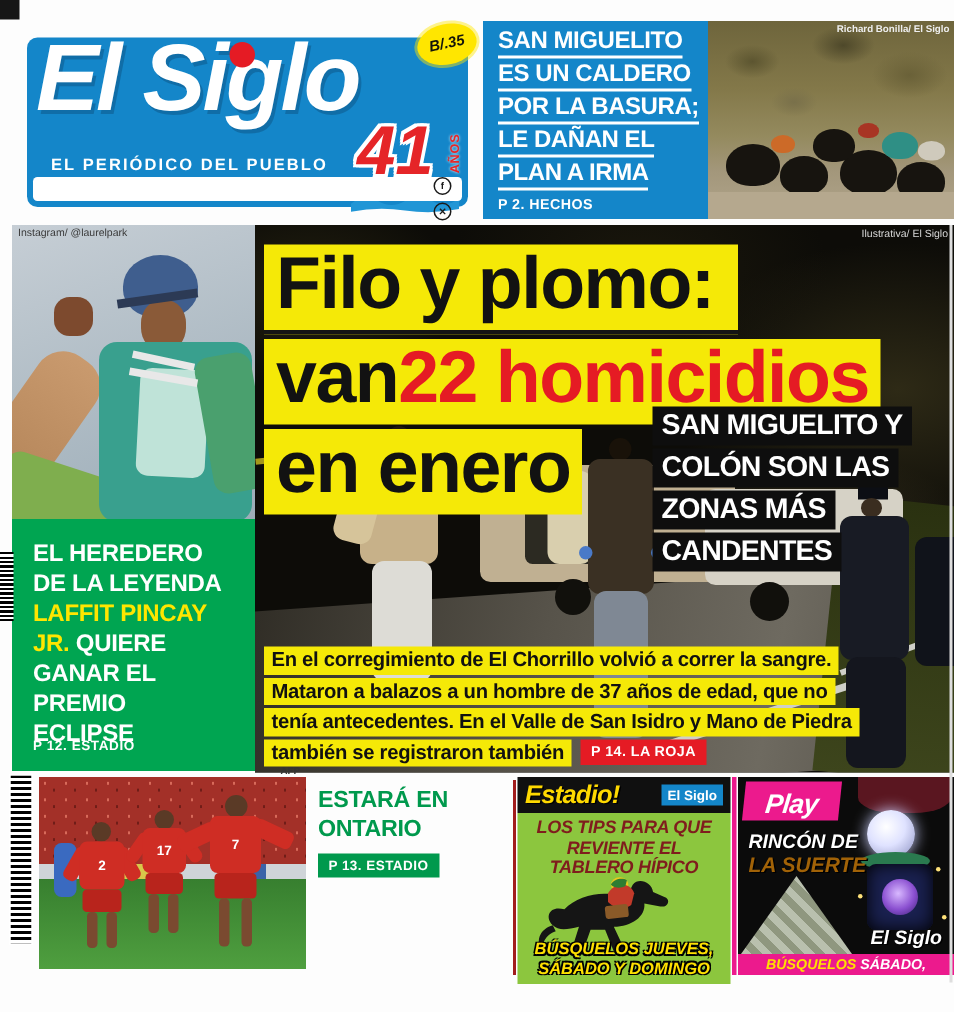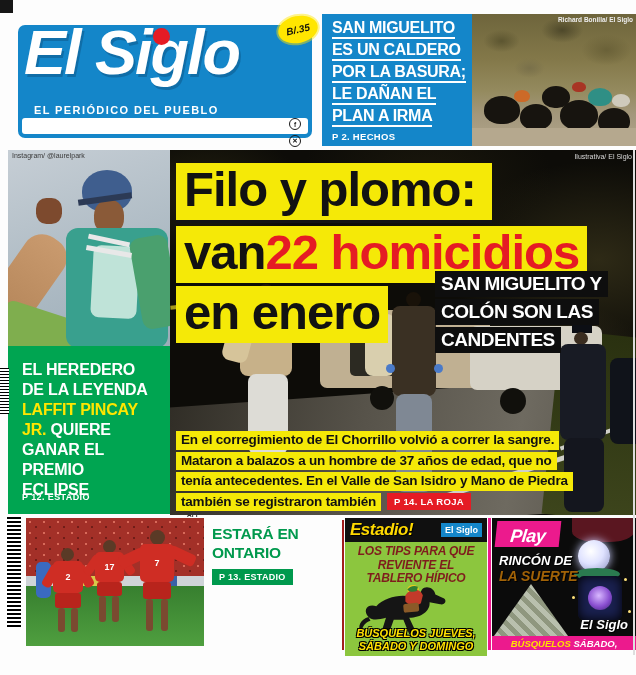--- a/index.html
+++ b/index.html
@@ -165,20 +165,27 @@
 
 <div id="stage">
 
   <div class="abs reg-mark"></div>
 
   <div class="abs masthead">
     <div class="abs logo-text">El Siglo</div>
     <div class="abs i-dot"></div>
     <div class="abs tagline">EL PERIÓDICO DEL PUEBLO</div>
     <div class="abs price-badge">B/.35</div>
+    <div class="abs anniv">
+      <div class="abs anniv-num">41</div>
+      <div class="abs anniv-word">AÑOS</div>
+      <svg class="abs wave" viewBox="0 0 80 20" width="76" height="18">
+        <path d="M0 12 Q10 4 20 10 T40 10 T60 10 T80 8 L80 16 Q60 20 40 17 T0 18 Z" fill="#2196d6"></path>
+      </svg>
+    </div>
     <div class="abs date-strip">
       <span class="soc-ic">f</span>
       <span class="soc-ic">✕</span>
       <span class="soc-ic">◎</span>
       <span class="strong">@elsiglodigital</span>
       <span>✆</span>
       <span class="strong">redaccion@elsiglo.com.pa</span>
       <span class="day">Sábado</span>
       <span class="date">17 de enero de 2026</span>
     </div>
@@ -269,20 +276,21 @@
       <div class="hl hl1">Filo y plomo:</div>
       <div class="hl">
         <span>van</span>
         <span class="hl-red">22 homicidios</span>
       </div>
       <div class="hl">en enero</div>
     </div>
     <div class="abs subhead">
       <div class="sh-row"><span class="sh-line">SAN MIGUELITO Y</span></div>
       <div class="sh-row"><span class="sh-line">COLÓN SON LAS</span></div>
+      <div class="sh-row"><span class="sh-line">ZONAS MÁS</span></div>
       <div class="sh-row"><span class="sh-line">CANDENTES</span></div>
     </div>
     <div class="abs deck">
       <div class="deck-line">En el corregimiento de El Chorrillo volvió a correr la sangre.</div>
       <div class="deck-line">Mataron a balazos a un hombre de 37 años de edad, que no</div>
       <div class="deck-line">tenía antecedentes. En el Valle de San Isidro y Mano de Piedra</div>
       <div class="deck-last">
         <span class="deck-line" style="margin-bottom:0;">también se registraron también</span>
         <span class="ref-badge">P 14. LA ROJA</span>
       </div>

